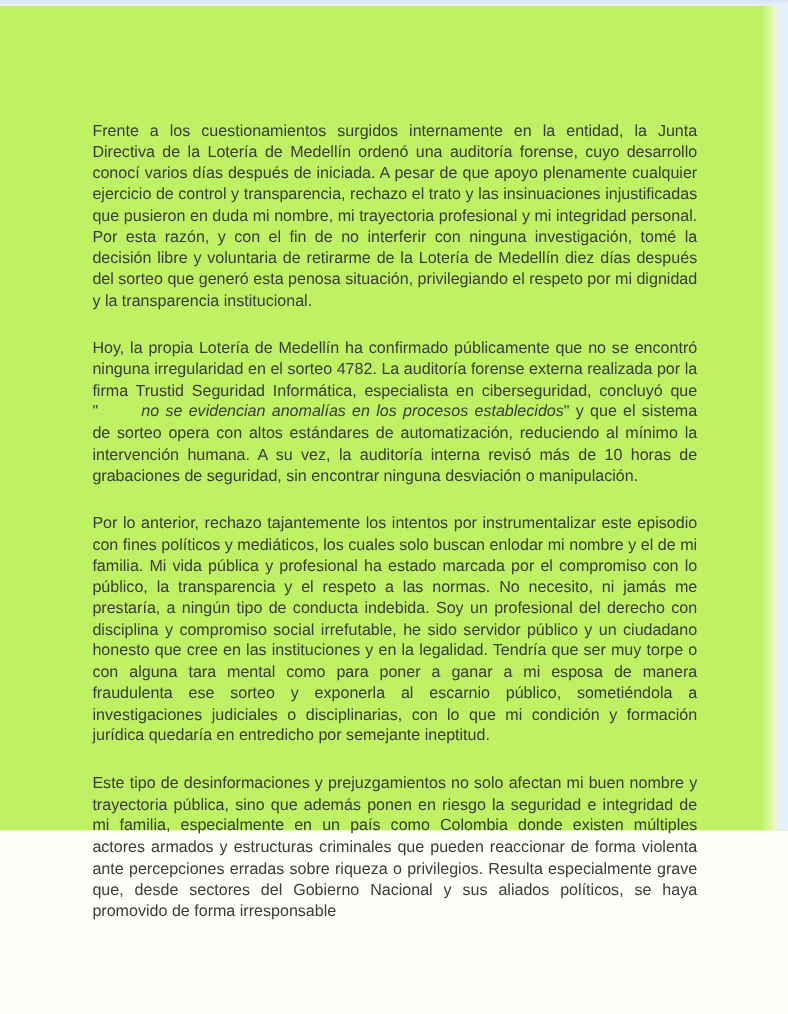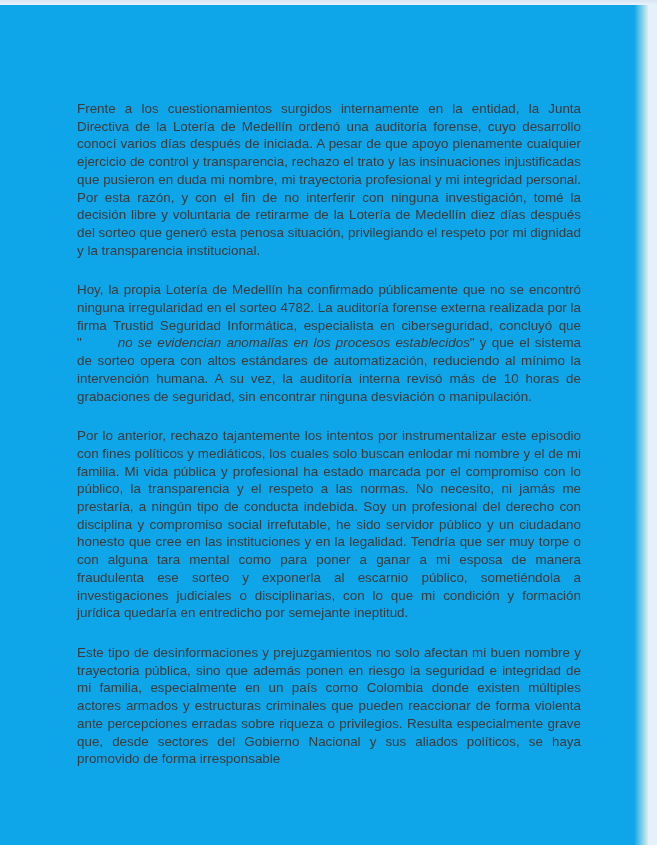--- a/index.html
+++ b/index.html
@@ -6,22 +6,22 @@
     margin: 0;
     padding: 0;
     width: 657px;
     height: 845px;
     overflow: hidden;
     background: #fffefa;
   }
   .screen {
     position: relative;
     width: 657px;
-    height: 845px;
-    background: #0ea5e9;
+    height: 692px;
+    background: #bef264;
     font-family: "Liberation Sans", sans-serif;
   }
   .top-bar {
     position: absolute;
     top: 0; left: 0; right: 0;
     height: 5px;
     background: linear-gradient(#d7e4f3, #eaf2fb);
   }
   .right-strip {
     position: absolute;

